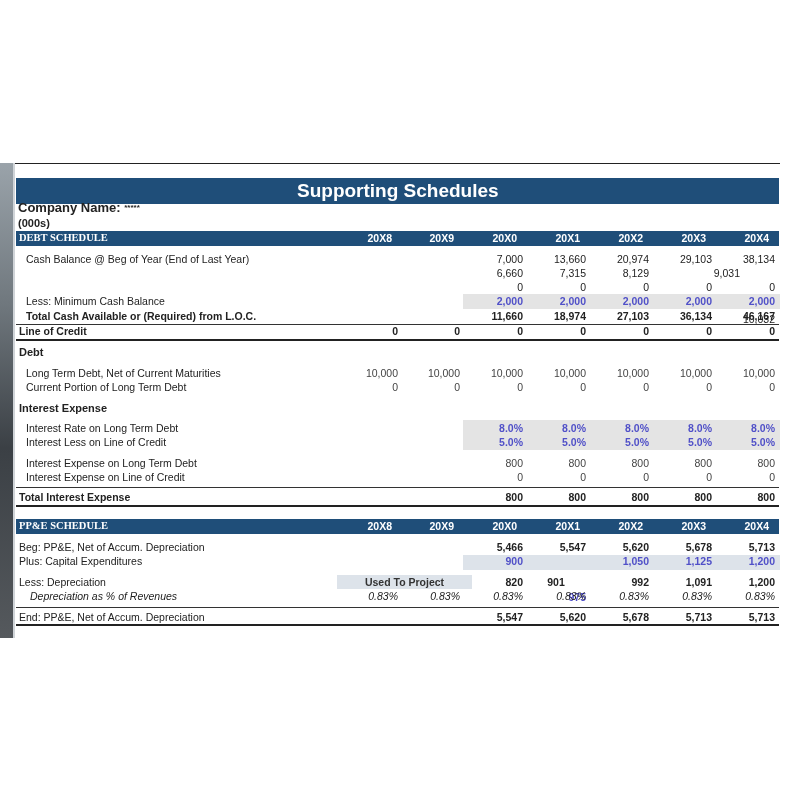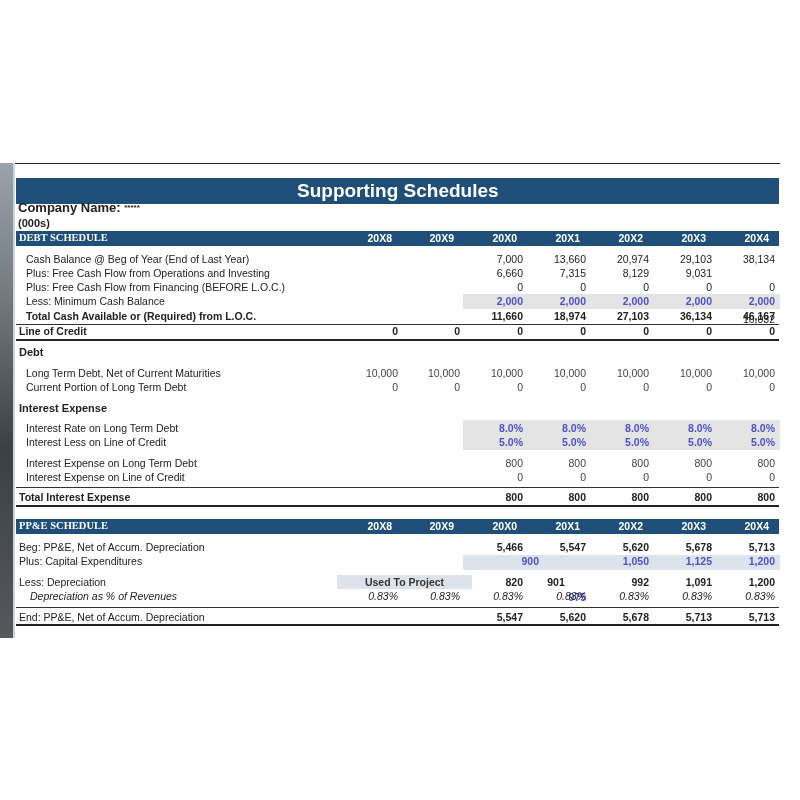--- a/index.html
+++ b/index.html
@@ -62,29 +62,27 @@
     <div class="shade" style="left: 463px; top: 294px; width: 317px; height: 15px;"></div>
     <div class="row" style="top: 253px;">
       <span class="lbl ind">Cash Balance @ Beg of Year (End of Last Year)</span>
       <span class="v" style="left: 447px;">7,000</span>
       <span class="v" style="left: 510px;">13,660</span>
       <span class="v" style="left: 573px;">20,974</span>
       <span class="v" style="left: 636px;">29,103</span>
       <span class="v" style="left: 699px;">38,134</span>
     </div>
     <div class="row" style="top: 267px;">
-      <span class="lbl ind">Plus: Free Cash Flow from Operations and Investing</span>
       <span class="v" style="left: 447px;">6,660</span>
       <span class="v" style="left: 510px;">7,315</span>
       <span class="v" style="left: 573px;">8,129</span>
-      <span class="v" style="left: 636px;">9,031</span>
+      <span class="v" style="left: 664px;">9,031</span>
       <span class="v" style="left: 699px; margin-top: 46px;">10,032</span>
     </div>
     <div class="row" style="top: 281px;">
-      <span class="lbl ind">Plus: Free Cash Flow from Financing (BEFORE L.O.C.)</span>
       <span class="v" style="left: 447px;">0</span>
       <span class="v" style="left: 510px;">0</span>
       <span class="v" style="left: 573px;">0</span>
       <span class="v" style="left: 636px;">0</span>
       <span class="v" style="left: 699px;">0</span>
     </div>
     <div class="row" style="top: 295px;">
       <span class="lbl ind">Less: Minimum Cash Balance</span>
       <span class="v blue" style="left: 447px;">2,000</span>
       <span class="v blue" style="left: 510px;">2,000</span>
@@ -191,21 +189,21 @@
     <div class="row bold" style="top: 541px;">
       <span class="lbl ind0">Beg: PP&amp;E, Net of Accum. Depreciation</span>
       <span class="v" style="left: 447px;">5,466</span>
       <span class="v" style="left: 510px;">5,547</span>
       <span class="v" style="left: 573px;">5,620</span>
       <span class="v" style="left: 636px;">5,678</span>
       <span class="v" style="left: 699px;">5,713</span>
     </div>
     <div class="row" style="top: 555px;">
       <span class="lbl ind0">Plus: Capital Expenditures</span>
-      <span class="v blue" style="left: 447px; padding-left: 16px;">900</span>
+      <span class="v blue" style="left: 447px;">900</span>
       <span class="v blue" style="left: 510px; margin-top: 36px;">975</span>
       <span class="v blue" style="left: 573px;">1,050</span>
       <span class="v blue" style="left: 636px;">1,125</span>
       <span class="v blue" style="left: 699px;">1,200</span>
     </div>
     <div class="shade2" style="left: 337px; top: 575px; width: 135px; height: 14px;"></div>
     <div style="position: absolute; left: 337px; top: 576px; width: 135px; text-align: center; font-size: 10.5px; font-weight: bold; color: rgb(51, 51, 51);">Used To Project</div>
     <div class="row bold" style="top: 576px;">
       <span class="lbl ind0">Less: Depreciation</span>
       <span class="v" style="left: 447px;">820</span>

